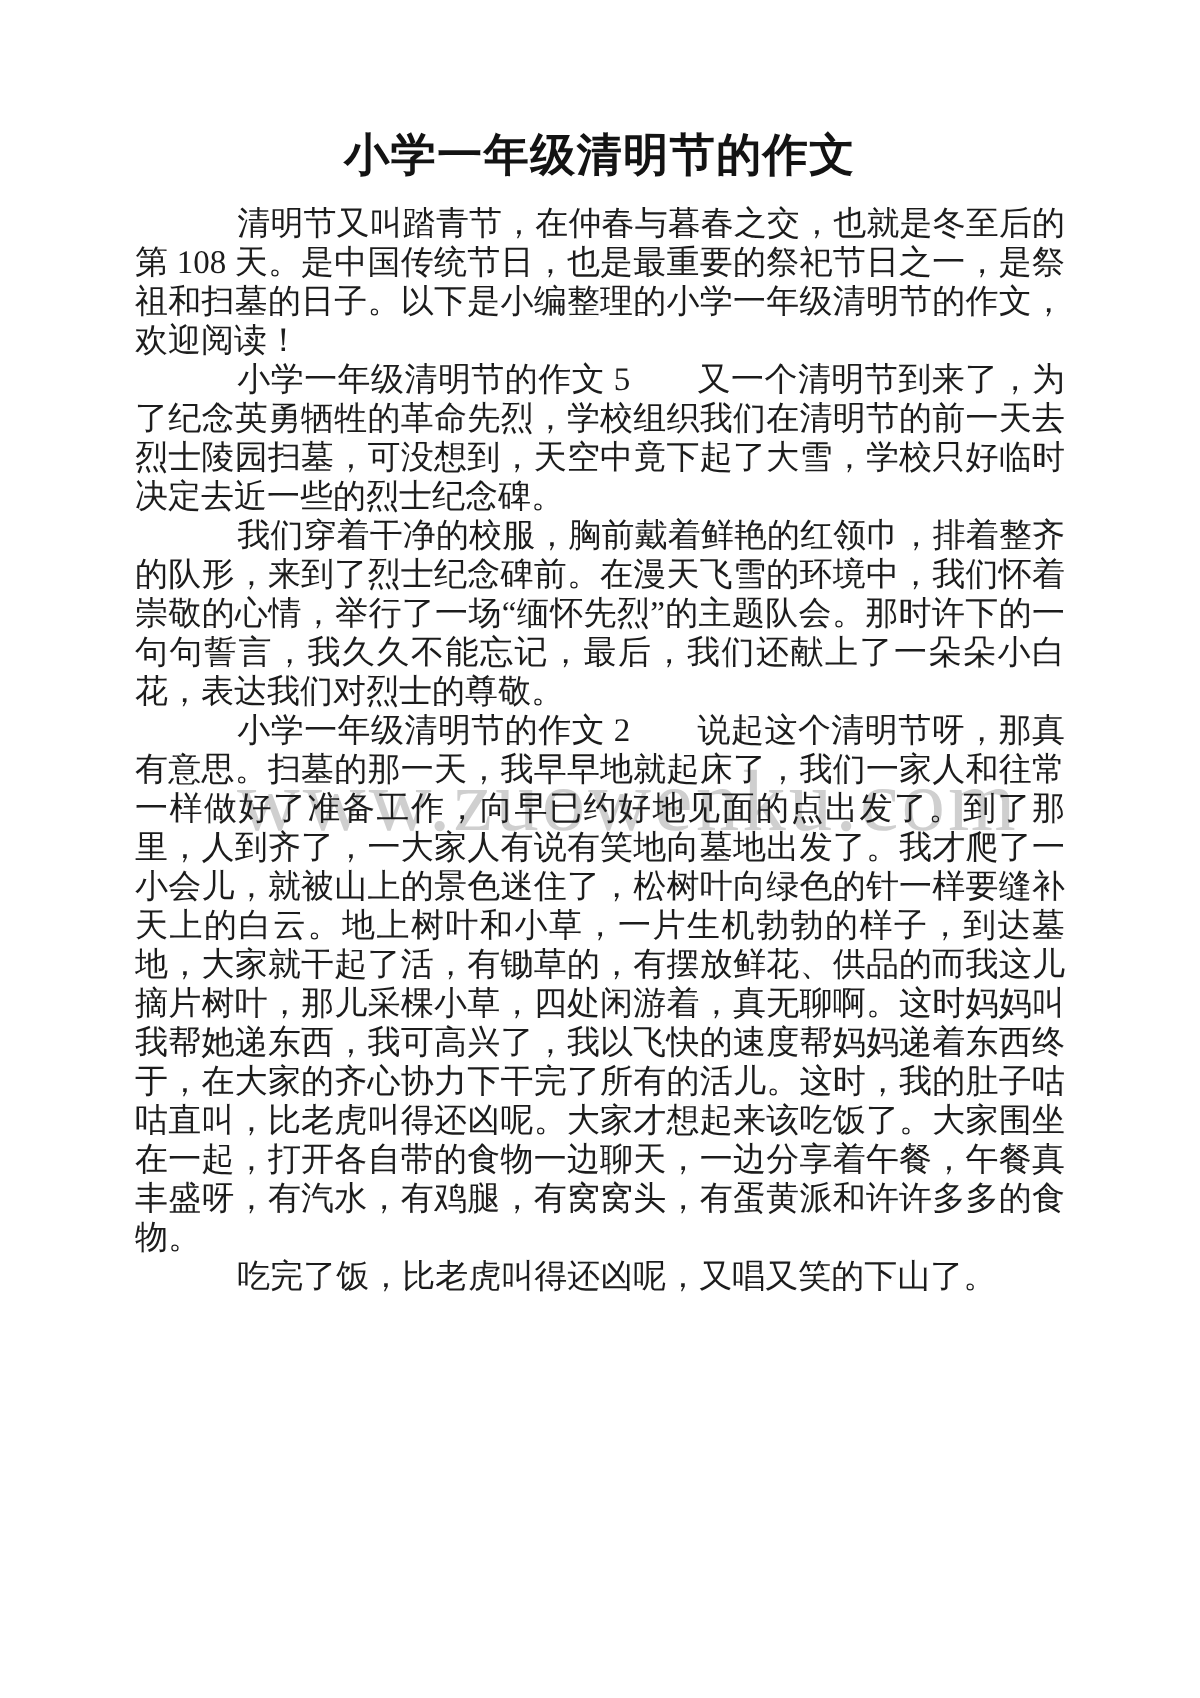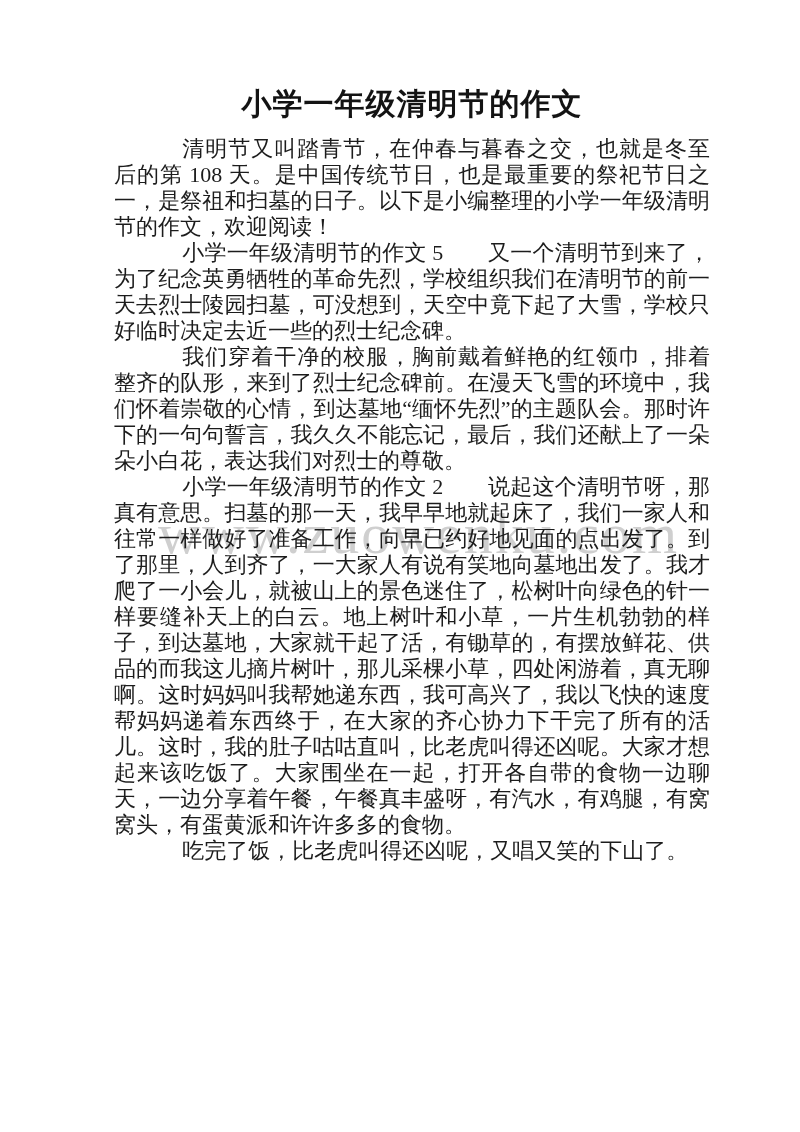--- a/index.html
+++ b/index.html
@@ -27,21 +27,21 @@
     font-family: "Liberation Serif", "DejaVu Serif", serif;
     color: rgba(130, 130, 130, 0.38);
     letter-spacing: 2px;
     white-space: nowrap;
     z-index: 0;
     user-select: none;
   }
   .content {
     position: relative;
     z-index: 1;
-    padding: 84px 90px 0 114px;
+    padding: 84px 90px 0 90px;
     color: #1c1c1c;
   }
   .doc-title {
     margin: 0 0 13px 0;
     font-size: 30px;
     font-weight: bold;
     text-align: center;
     color: #131313;
     letter-spacing: 1px;
     line-height: 1.3;
@@ -62,19 +62,19 @@
 
   <div class="watermark">www.zuowenku.com</div>
 
   <div class="content">
 
     <h1 class="doc-title">小学一年级清明节的作文</h1>
 
     <div class="doc-body">
       <p>清明节又叫踏青节，在仲春与暮春之交，也就是冬至后的第 108 天。是中国传统节日，也是最重要的祭祀节日之一，是祭祖和扫墓的日子。以下是小编整理的小学一年级清明节的作文，欢迎阅读！</p>
       <p>小学一年级清明节的作文 5　　又一个清明节到来了，为了纪念英勇牺牲的革命先烈，学校组织我们在清明节的前一天去烈士陵园扫墓，可没想到，天空中竟下起了大雪，学校只好临时决定去近一些的烈士纪念碑。</p>
-      <p>我们穿着干净的校服，胸前戴着鲜艳的红领巾，排着整齐的队形，来到了烈士纪念碑前。在漫天飞雪的环境中，我们怀着崇敬的心情，到达墓地“缅怀先烈”的主题队会。那时许下的一句句誓言，我久久不能忘记，最后，我们还献上了一朵朵小白花，表达我们对烈士的尊敬。</p>
+      <p>我们穿着干净的校服，胸前戴着鲜艳的红领巾，排着整齐的队形，来到了烈士纪念碑前。在漫天飞雪的环境中，我们怀着崇敬的心情，举行了一场“缅怀先烈”的主题队会。那时许下的一句句誓言，我久久不能忘记，最后，我们还献上了一朵朵小白花，表达我们对烈士的尊敬。</p>
       <p>小学一年级清明节的作文 2　　说起这个清明节呀，那真有意思。扫墓的那一天，我早早地就起床了，我们一家人和往常一样做好了准备工作，向早已约好地见面的点出发了。到了那里，人到齐了，一大家人有说有笑地向墓地出发了。我才爬了一小会儿，就被山上的景色迷住了，松树叶向绿色的针一样要缝补天上的白云。地上树叶和小草，一片生机勃勃的样子，到达墓地，大家就干起了活，有锄草的，有摆放鲜花、供品的而我这儿摘片树叶，那儿采棵小草，四处闲游着，真无聊啊。这时妈妈叫我帮她递东西，我可高兴了，我以飞快的速度帮妈妈递着东西终于，在大家的齐心协力下干完了所有的活儿。这时，我的肚子咕咕直叫，比老虎叫得还凶呢。大家才想起来该吃饭了。大家围坐在一起，打开各自带的食物一边聊天，一边分享着午餐，午餐真丰盛呀，有汽水，有鸡腿，有窝窝头，有蛋黄派和许许多多的食物。</p>
       <p>吃完了饭，比老虎叫得还凶呢，又唱又笑的下山了。</p>
     </div>
 
   </div>
 </div>
 
 </body></html>

